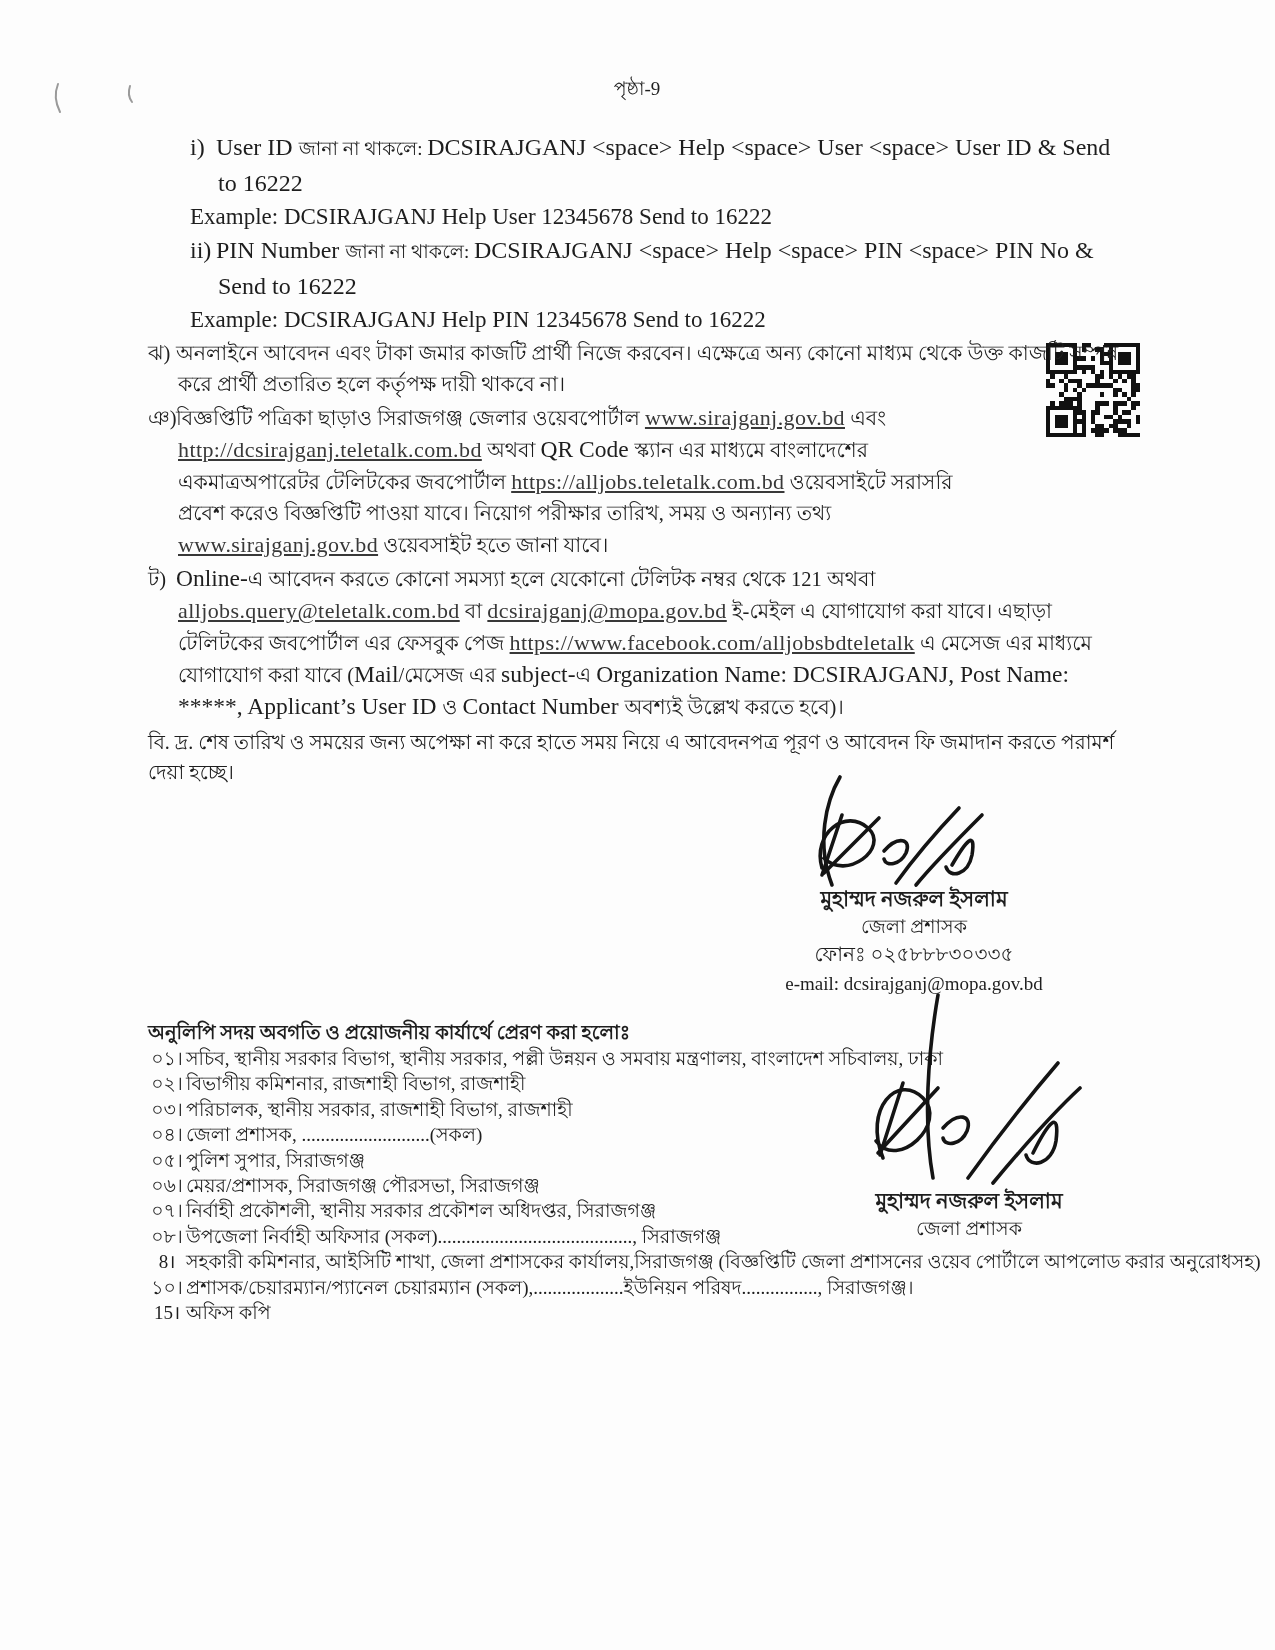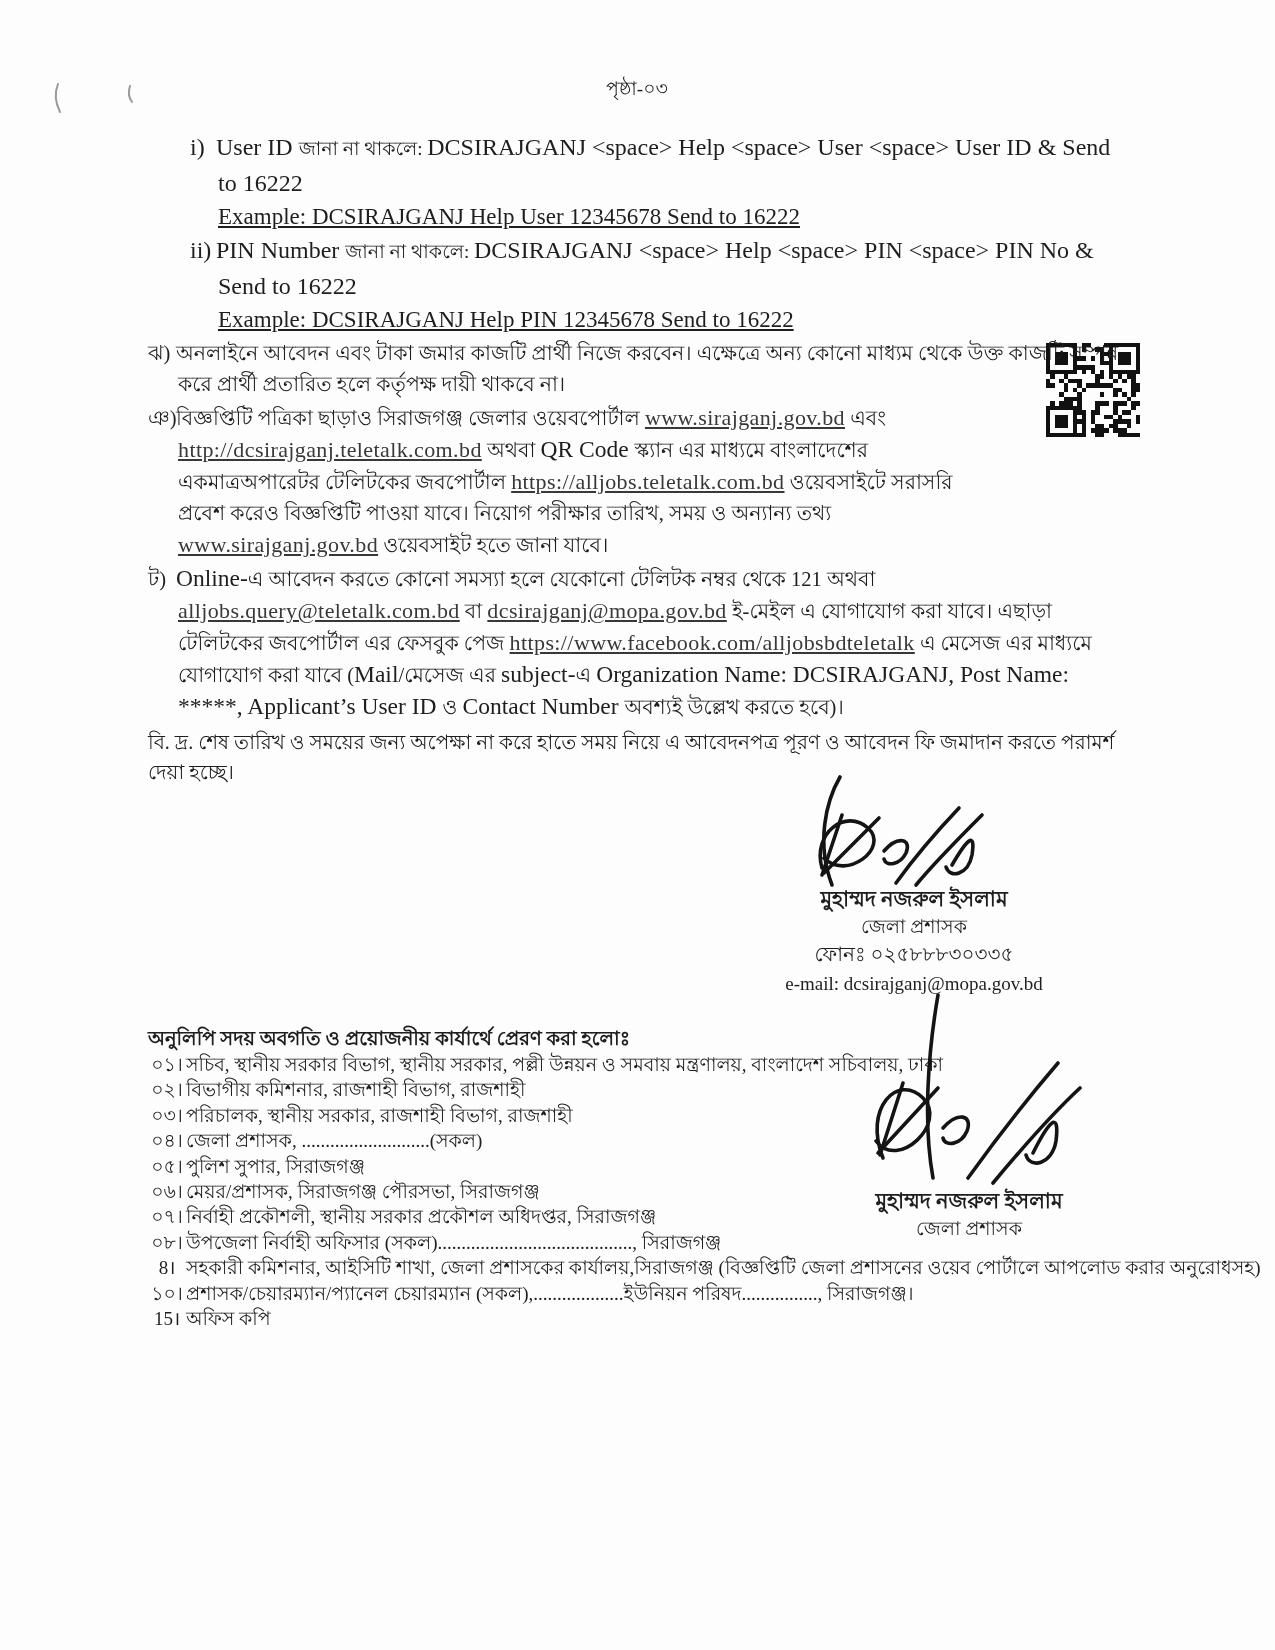--- a/index.html
+++ b/index.html
@@ -9,21 +9,21 @@
     font-family:"Liberation Serif","DejaVu Serif",serif;
   }
   .content{position:absolute;left:148px;top:74px;width:978px;}
   .page-num{text-align:center;font-size:19px;margin:0 0 24px 0;}
 
   
   .sms-list{margin-left:42px;}
   .sms-item{font-size:24px;line-height:34px;padding-left:28px;text-indent:-28px;}
   .sms-item .seg-bn{font-size:19px;}
   .sms-label{display:inline-block;width:26px;text-indent:0;}
-  .example-line{font-size:23px;line-height:33px;margin-left:28px;text-decoration:underline;}
+  .example-line{font-size:23px;line-height:33px;}
 
   
   .clause{font-size:20.5px;line-height:31px;padding-left:30px;text-indent:-30px;margin-top:2px;}
   .clause .seg-en{font-size:23.5px;}
   .clause .seg-link{font-size:22px;}
   .clause-label{display:inline-block;width:28px;text-indent:0;}
   .clause-qr{margin-right:150px;}
   .seg-link{text-decoration:underline;color:#383838;letter-spacing:.4px;}
   .note-line{font-size:20px;line-height:30px;margin-top:4px;}
 
@@ -37,21 +37,21 @@
   .sig-scribble path{fill:none;stroke:#141414;stroke-width:3.6;stroke-linecap:round;}
   .sig-name{font-size:21px;font-weight:bold;line-height:28px;}
   .sig-title{font-size:19px;line-height:27px;}
   .sig-phone{font-size:20px;line-height:29px;text-align:center;}
   .sig-email{font-size:19px;line-height:30px;}
 
   .sig-block-bottom{position:absolute;left:818px;top:993px;width:302px;text-align:center;}
   .sig-block-bottom .sig-name{margin-top:-4px;}
 
   
-  .copies{margin-top:26px;font-size:19px;}
+  .copies{margin-top:20px;font-size:19px;}
   .copies-heading{font-weight:bold;font-size:19.5px;line-height:27px;}
   .copy-item{line-height:25.4px;white-space:nowrap;}
   .copy-num{display:inline-block;min-width:38px;text-align:center;}
 
   .artifact{position:absolute;pointer-events:none;}
   .artifact path{fill:none;stroke:#9a9a9a;stroke-width:2;stroke-linecap:round;}
 </style>
 </head>
 <body>
 
@@ -289,21 +289,21 @@
         <rect x="12" y="20" width="1" height="1" fill="#111"></rect>
         <rect x="16" y="20" width="1" height="1" fill="#111"></rect>
         <rect x="17" y="20" width="1" height="1" fill="#111"></rect>
         <rect x="18" y="20" width="1" height="1" fill="#111"></rect>
         <rect x="19" y="20" width="1" height="1" fill="#111"></rect>
         <rect x="20" y="20" width="1" height="1" fill="#111"></rect>
       </svg>
   </div>
 
   <div class="content">
-    <div class="page-num">পৃষ্ঠা-০৩</div>
+    <div class="page-num">পৃষ্ঠা-9</div>
 
     <div class="sms-list">
       <div class="sms-item">
         <span class="sms-label">i)</span><span><span class="seg seg-en">User ID </span><span class="seg seg-bn">জানা না থাকলে: </span><span class="seg seg-en">DCSIRAJGANJ &lt;space&gt; Help &lt;space&gt; User &lt;space&gt; User ID &amp; Send to 16222</span></span>
       </div>
       <div class="example-line">Example: DCSIRAJGANJ Help User 12345678 Send to 16222</div>
       <div class="sms-item">
         <span class="sms-label">ii)</span><span><span class="seg seg-en">PIN Number </span><span class="seg seg-bn">জানা না থাকলে: </span><span class="seg seg-en">DCSIRAJGANJ &lt;space&gt; Help &lt;space&gt; PIN &lt;space&gt; PIN No &amp; Send to 16222</span></span>
       </div>
       <div class="example-line">Example: DCSIRAJGANJ Help PIN 12345678 Send to 16222</div>

